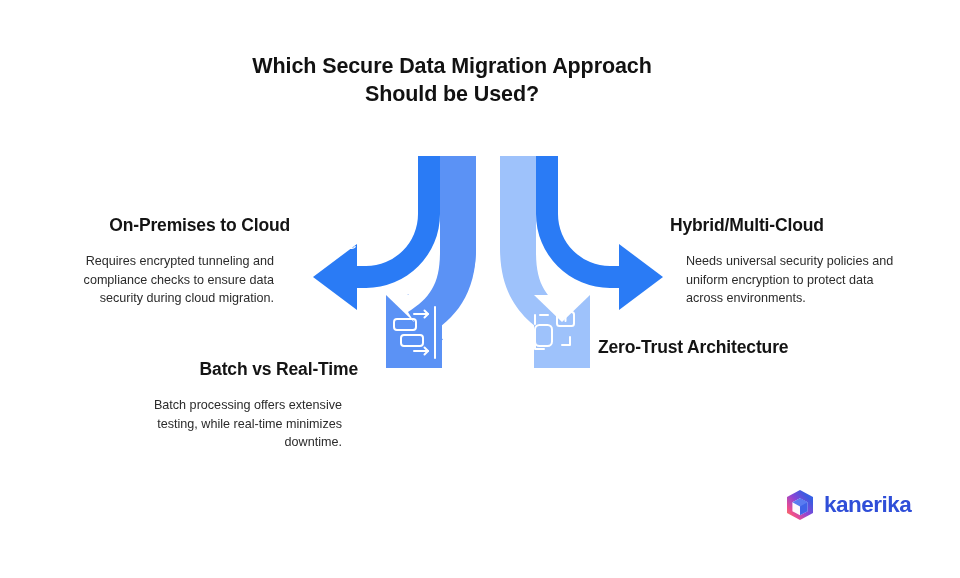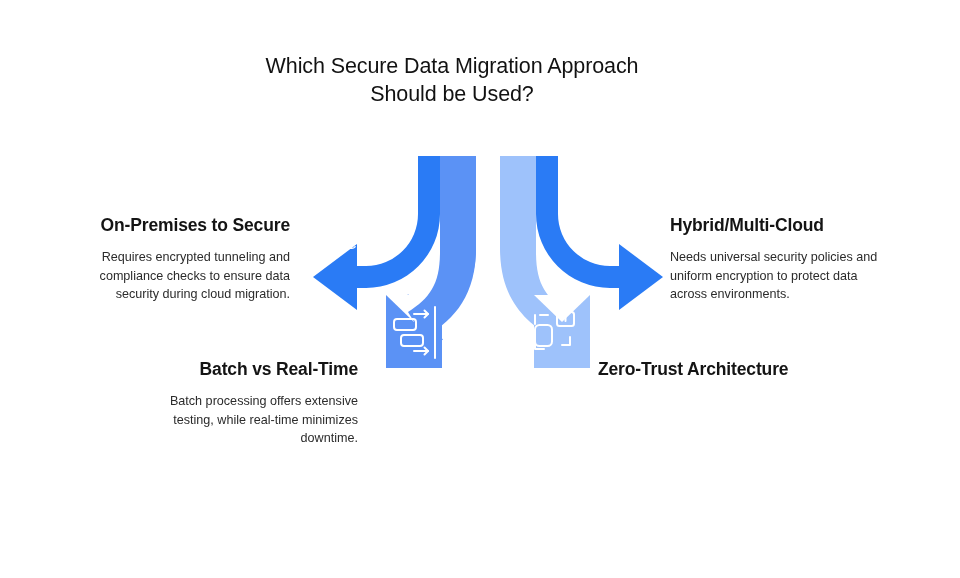--- a/index.html
+++ b/index.html
@@ -10,44 +10,44 @@
     color:#1a1a1a;
     overflow:hidden;
     position:relative;
   }
   #stage{position:relative;width:960px;height:578px;}
 
   
   .title{
     position:absolute;left:0;top:52px;width:904px;
     text-align:center;
-    font-size:21.5px;font-weight:normal;line-height:28px;
+    font-size:21.5px;font-weight:bold;line-height:28px;
     letter-spacing:-0.1px;color:#121212;
     white-space:pre-line;
   }
 
   
   .graphic{position:absolute;left:304px;top:152px;width:368px;height:216px;}
   .graphic svg{display:block;width:368px;height:216px;}
 
   
   .block{position:absolute;}
   .block .heading{
     font-size:17.5px;font-weight:600;color:#141414;
     line-height:22px;margin:0 0 12px 0;letter-spacing:-0.15px;
   }
   .block .desc{
-    font-size:12.6px;color:#2b2b2b;line-height:18.5px;margin:0;
+    font-size:12.6px;color:#2b2b2b;line-height:18.5px;margin:16px;
     white-space:pre-line;
   }
 
   #block-onprem{left:40px;top:214px;width:250px;text-align:right;}
   #block-hybrid{left:670px;top:214px;width:260px;text-align:left;}
   #block-batch{left:108px;top:358px;width:250px;text-align:right;}
-  #block-zero{left:598px;top:358px;width:262px;text-align:left;}
+  #block-zero{left:598px;top:336px;width:262px;text-align:left;}
 
   
   .logo{
     position:absolute;left:785px;top:489px;
     display:flex;align-items:center;gap:9px;
   }
   .logo-mark{width:30px;height:32px;display:block;}
   .logo-word{
     font-size:22.5px;font-weight:bold;color:#2f4ed8;
     letter-spacing:-0.5px;line-height:1;
@@ -126,21 +126,21 @@
         <path d="M301,86 L312,86"></path>
         <path d="M308.5,82.5 L312,86 L308.5,89.5"></path>
         <path d="M334,86 L323,86"></path>
         <path d="M326.5,82.5 L323,86 L326.5,89.5"></path>
       </g>
 
     </svg>
   </div>
 
   <div class="block" id="block-onprem">
-    <div class="heading">On-Premises to Secure</div>
+    <div class="heading">On-Premises to Cloud</div>
     <div class="desc">Requires encrypted tunneling and
 compliance checks to ensure data
 security during cloud migration.</div>
   </div>
 
   <div class="block" id="block-batch">
     <div class="heading">Batch vs Real-Time</div>
     <div class="desc">Batch processing offers extensive
 testing, while real-time minimizes
 downtime.</div>
@@ -150,14 +150,32 @@
     <div class="heading">Hybrid/Multi-Cloud</div>
     <div class="desc">Needs universal security policies and
 uniform encryption to protect data
 across environments.</div>
   </div>
 
   <div class="block" id="block-zero">
     <div class="heading">Zero-Trust Architecture</div>
   </div>
 
+  <div class="logo">
+    <svg class="logo-mark" viewBox="0 0 30 32" xmlns="http://www.w3.org/2000/svg">
+      <defs>
+        <linearGradient id="cubegrad" x1="0" y1="1" x2="1" y2="0">
+          <stop offset="0%" stop-color="#F7943E"></stop>
+          <stop offset="22%" stop-color="#EE4D8E"></stop>
+          <stop offset="50%" stop-color="#8B45D6"></stop>
+          <stop offset="78%" stop-color="#3C5BE0"></stop>
+          <stop offset="100%" stop-color="#2F6BF0"></stop>
+        </linearGradient>
+      </defs>
+      <path d="M15,1 L28,8 L28,24 L15,31 L2,24 L2,8 Z" fill="url(#cubegrad)"></path>
+      <path d="M15,9.2 L22.6,13.2 L22.6,22.2 L15,26.2 L7.4,22.2 L7.4,13.2 Z" fill="#ffffff" opacity="0.97"></path>
+      <path d="M15,9.2 L22.6,13.2 L22.6,22.2 L15,26.2 Z" fill="#3F63E8"></path>
+      <path d="M15,9.2 L22.6,13.2 L15,17.4 L7.4,13.2 Z" fill="#5A7BF0"></path>
+    </svg>
+    <span class="logo-word">kanerika</span>
+  </div>
 
 </div>
 
 </body></html>

